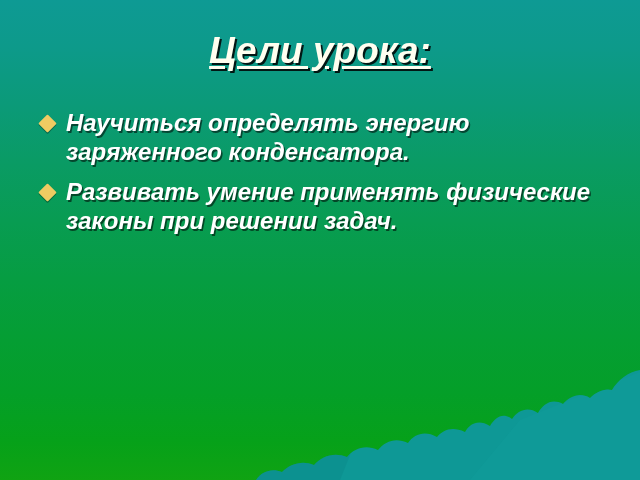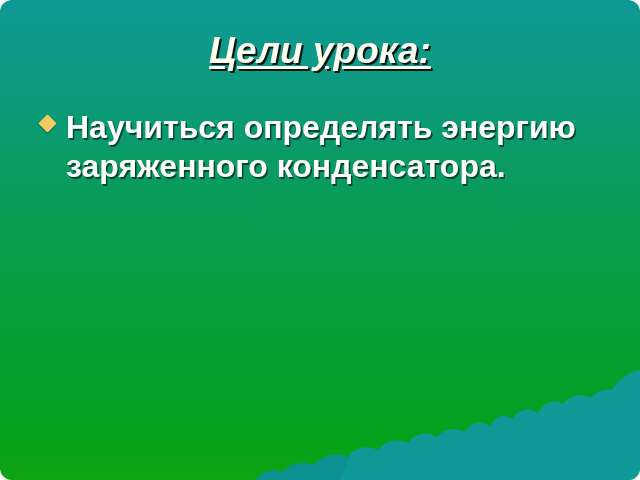--- a/index.html
+++ b/index.html
@@ -22,21 +22,20 @@
       #0e9a94 0%,
       #0d9a8a 10%,
       #0b9a78 22%,
       #0a9b64 34%,
       #089c52 46%,
       #069d42 58%,
       #059e34 70%,
       #049f28 82%,
       #06a119 92%,
       #10a312 100%);
-    border-radius: 12px;
   }
 
   
   #corner-decoration {
     position: absolute;
     left: 0;
     top: 0;
     width: 640px;
     height: 480px;
     pointer-events: none;
@@ -70,22 +69,23 @@
     top: 108px;
     width: 570px;
     list-style: none;
     margin: 0;
     padding: 0;
   }
   .goal-item {
     position: relative;
     padding-left: 30px;
     margin-bottom: 11px;
-    font-size: 32px;
+    font-size: 24px;
     font-weight: bold;
+    font-style: italic;
     color: #ffffff;
     line-height: 1.215;
     text-shadow: 1.5px 1.5px 0px rgba(0,0,0,0.55);
   }
   .goal-bullet {
     position: absolute;
     left: 5px;
     top: 9px;
     width: 13px;
     height: 13px;
@@ -149,15 +149,19 @@
 
   <div id="title-block">
     <span id="slide-title">Цели урока:</span>
   </div>
 
   <ul id="goals-list">
     <li class="goal-item">
       <span class="goal-bullet"></span>
       <span class="goal-text">Научиться определять энергию заряженного конденсатора.</span>
     </li>
+    <li class="goal-item">
+      <span class="goal-bullet"></span>
+      <span class="goal-text">Развивать умение применять физические законы при решении задач.</span>
+    </li>
   </ul>
 
 </div>
 
 </body></html>

